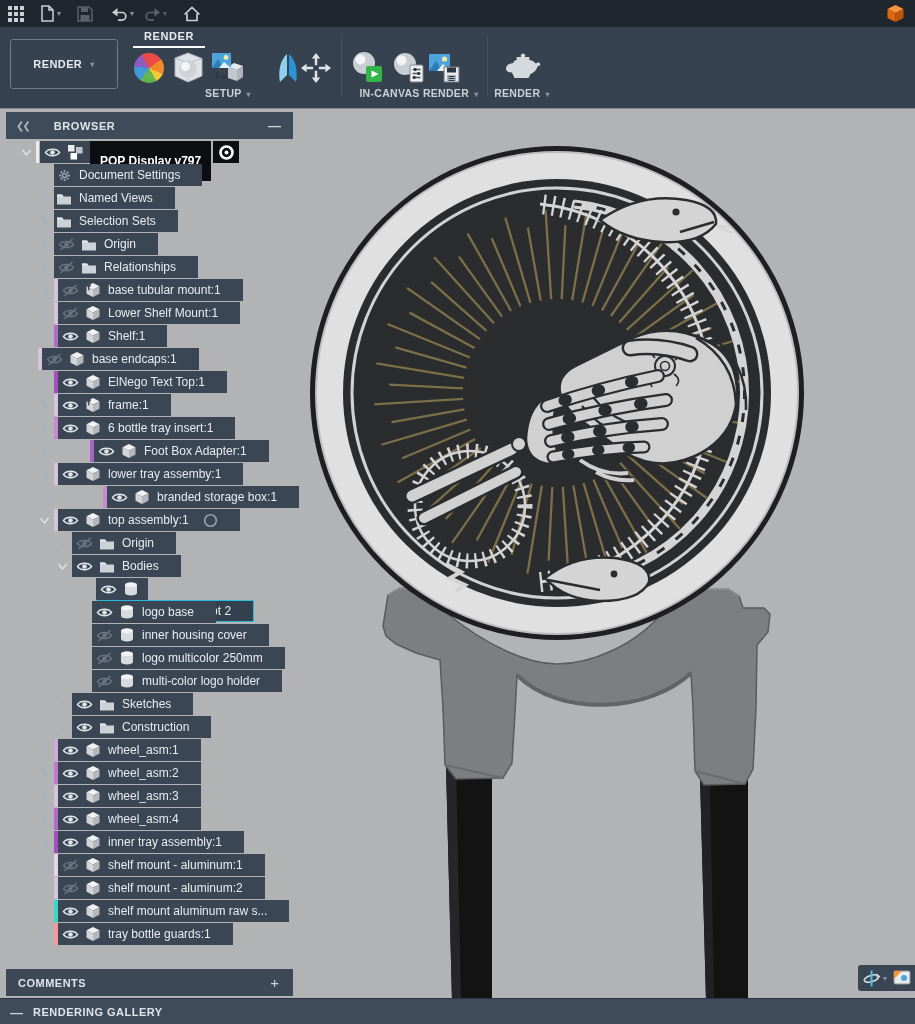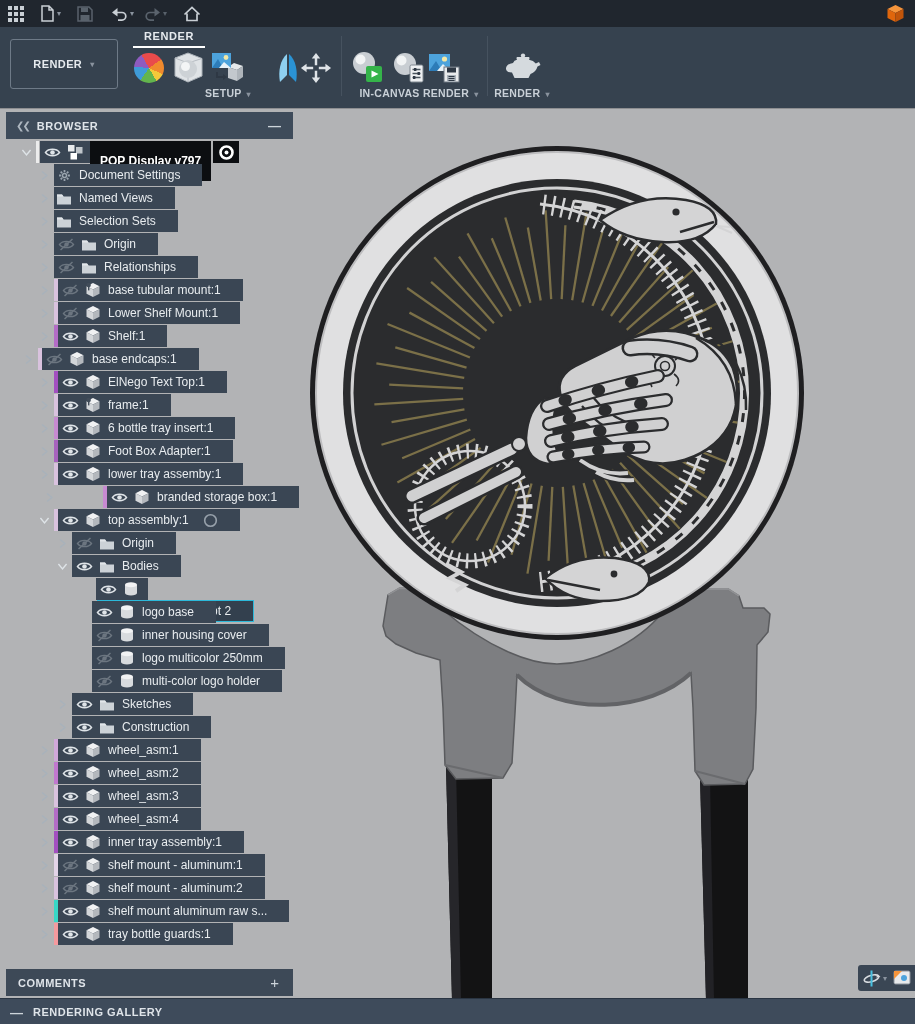--- a/index.html
+++ b/index.html
@@ -16,21 +16,21 @@
           color:#e6eaee;font-size:11px;font-weight:bold;letter-spacing:.4px;display:flex;align-items:center;justify-content:center;gap:6px;cursor:pointer}
   .tab-lbl{position:absolute;left:133px;top:3px;width:72px;text-align:center;color:#e6eaee;font-size:11px;font-weight:bold;letter-spacing:.6px}
   .tab-line{position:absolute;left:133px;top:19px;width:72px;height:2px;background:#fff}
   .rtool{position:absolute;top:23px;width:36px;height:36px;display:flex;align-items:center;justify-content:center}
   .grp-label{position:absolute;top:60px;font-size:10.5px;font-weight:bold;color:#c9d0d7;letter-spacing:.3px;text-align:center;white-space:nowrap}
   .vsep{position:absolute;top:9px;width:1px;height:60px;background:#46525f}
   .cwheel{width:30px;height:30px;border-radius:50%;
     background:conic-gradient(#e94b4b 0 55deg,#f08a2d 55deg 115deg,#f3c93a 115deg 150deg,#63b54d 150deg 215deg,#3f9bd8 215deg 275deg,#8e5bbf 275deg 330deg,#e94b4b 330deg 360deg)}
   
   #browser-header{position:absolute;left:6px;top:112px;width:287px;height:27px;background:#3e4b5a;display:flex;align-items:center;color:#dfe4e9}
-  #browser-header .ttl{font-size:11px;font-weight:bold;letter-spacing:.6px;margin-left:8px}
+  #browser-header .ttl{font-size:11px;font-weight:bold;letter-spacing:.6px;margin-left:25px}
   #browser-header .min{margin-left:auto;margin-right:12px;font-weight:bold;color:#cdd4da;font-size:13px}
   #browser-header .coll{margin-left:10px;color:#aeb7c0;font-size:10px;letter-spacing:-2px}
   .brow{position:absolute;height:22px;display:flex;align-items:flex-start}
   .brow,.brow *{box-sizing:border-box}
   .chev{width:16px;height:22px;display:flex;align-items:center;justify-content:center;margin-right:2px}
   .rbox{display:flex;align-items:center;background:#3a4654;height:22px;padding-right:22px}
   .rbox.sel{border:1.5px solid #2cb9da;background:#33404e;padding-left:2px;margin-left:1px}
   .cbar{width:4px;height:22px;flex:none}
   .eye{width:25px;height:22px;display:flex;align-items:center;justify-content:center;flex:none}
   .ticon{width:20px;height:22px;display:flex;align-items:center;justify-content:center;margin-right:5px;flex:none}
@@ -670,21 +670,21 @@
         <span class="ticon">
           <svg width="16" height="16" viewBox="0 0 16 16">
             <polygon points="8,1 14.5,4.2 8,7.4 1.5,4.2" fill="#f0f1f2"></polygon>
             <polygon points="1.5,4.2 8,7.4 8,15 1.5,11.8" fill="#d3d6d9"></polygon>
             <polygon points="14.5,4.2 8,7.4 8,15 14.5,11.8" fill="#b4b8bd"></polygon>
           </svg>
         </span>
         <span class="lbl">6 bottle tray insert:1</span>
       </div>
     </div>
-    <div class="brow" style="top: 440px; left: 36px;">
+    <div class="brow" style="top: 440px; left: 36px; gap: 36px;">
       <span class="chev">
         <svg width="13" height="13" viewBox="0 0 16 16">
           <polyline points="5,3 11,8 5,13" fill="none" stroke="#a8b2bb" stroke-width="1.7"></polyline>
         </svg>
       </span>
       <div class="rbox">
         <span class="cbar" style="background: rgb(167, 99, 189);"></span>
         <span class="eye">
           <svg width="17" height="13" viewBox="0 0 17 12">
             <path d="M1.5,6 C4.5,1.8 12.5,1.8 15.5,6 C12.5,10.2 4.5,10.2 1.5,6 Z" fill="none" stroke="#dfe4e8" stroke-width="1.5"></path>

